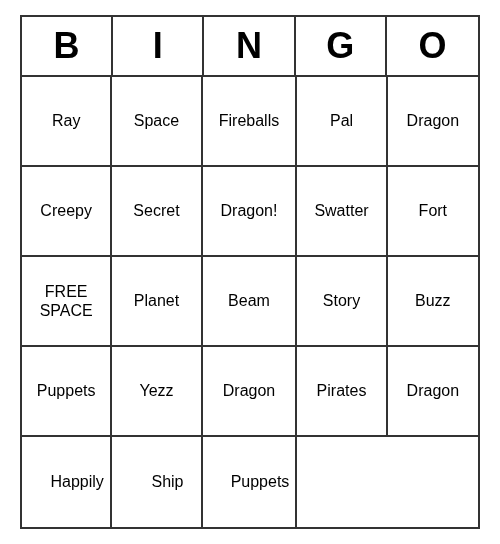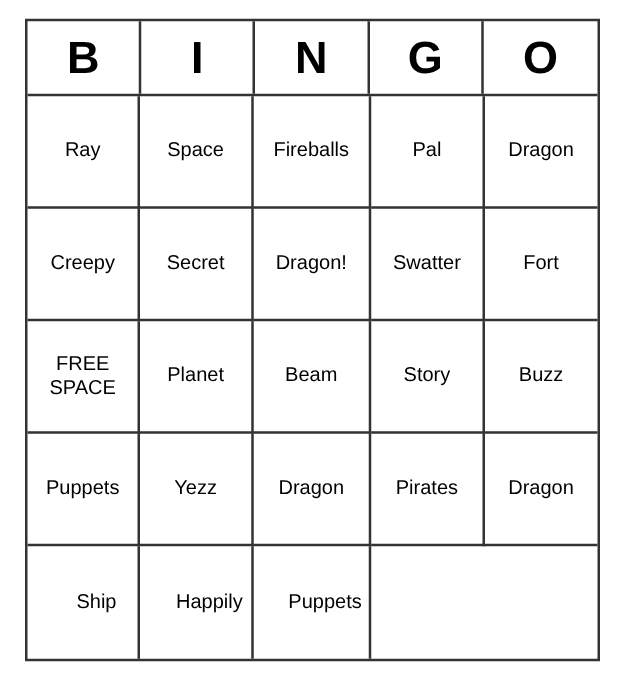--- a/index.html
+++ b/index.html
@@ -138,22 +138,22 @@
       <div class="bingo-cell">
         <span class="xl">Dragon</span>
       </div>
       <div class="bingo-cell">
         <span class="md">Pirates</span>
       </div>
       <div class="bingo-cell">
         <span class="md">Dragon</span>
       </div>
       <div class="bingo-cell">
-        <span class="xl">Ship</span>
+        <span class="md">Happily</span>
       </div>
       <div class="bingo-cell">
-        <span class="md">Happily</span>
+        <span class="xl">Ship</span>
       </div>
       <div class="bingo-cell">
         <span class="md">Puppets</span>
       </div>
     </div>
 </div>
 
 </body></html>

